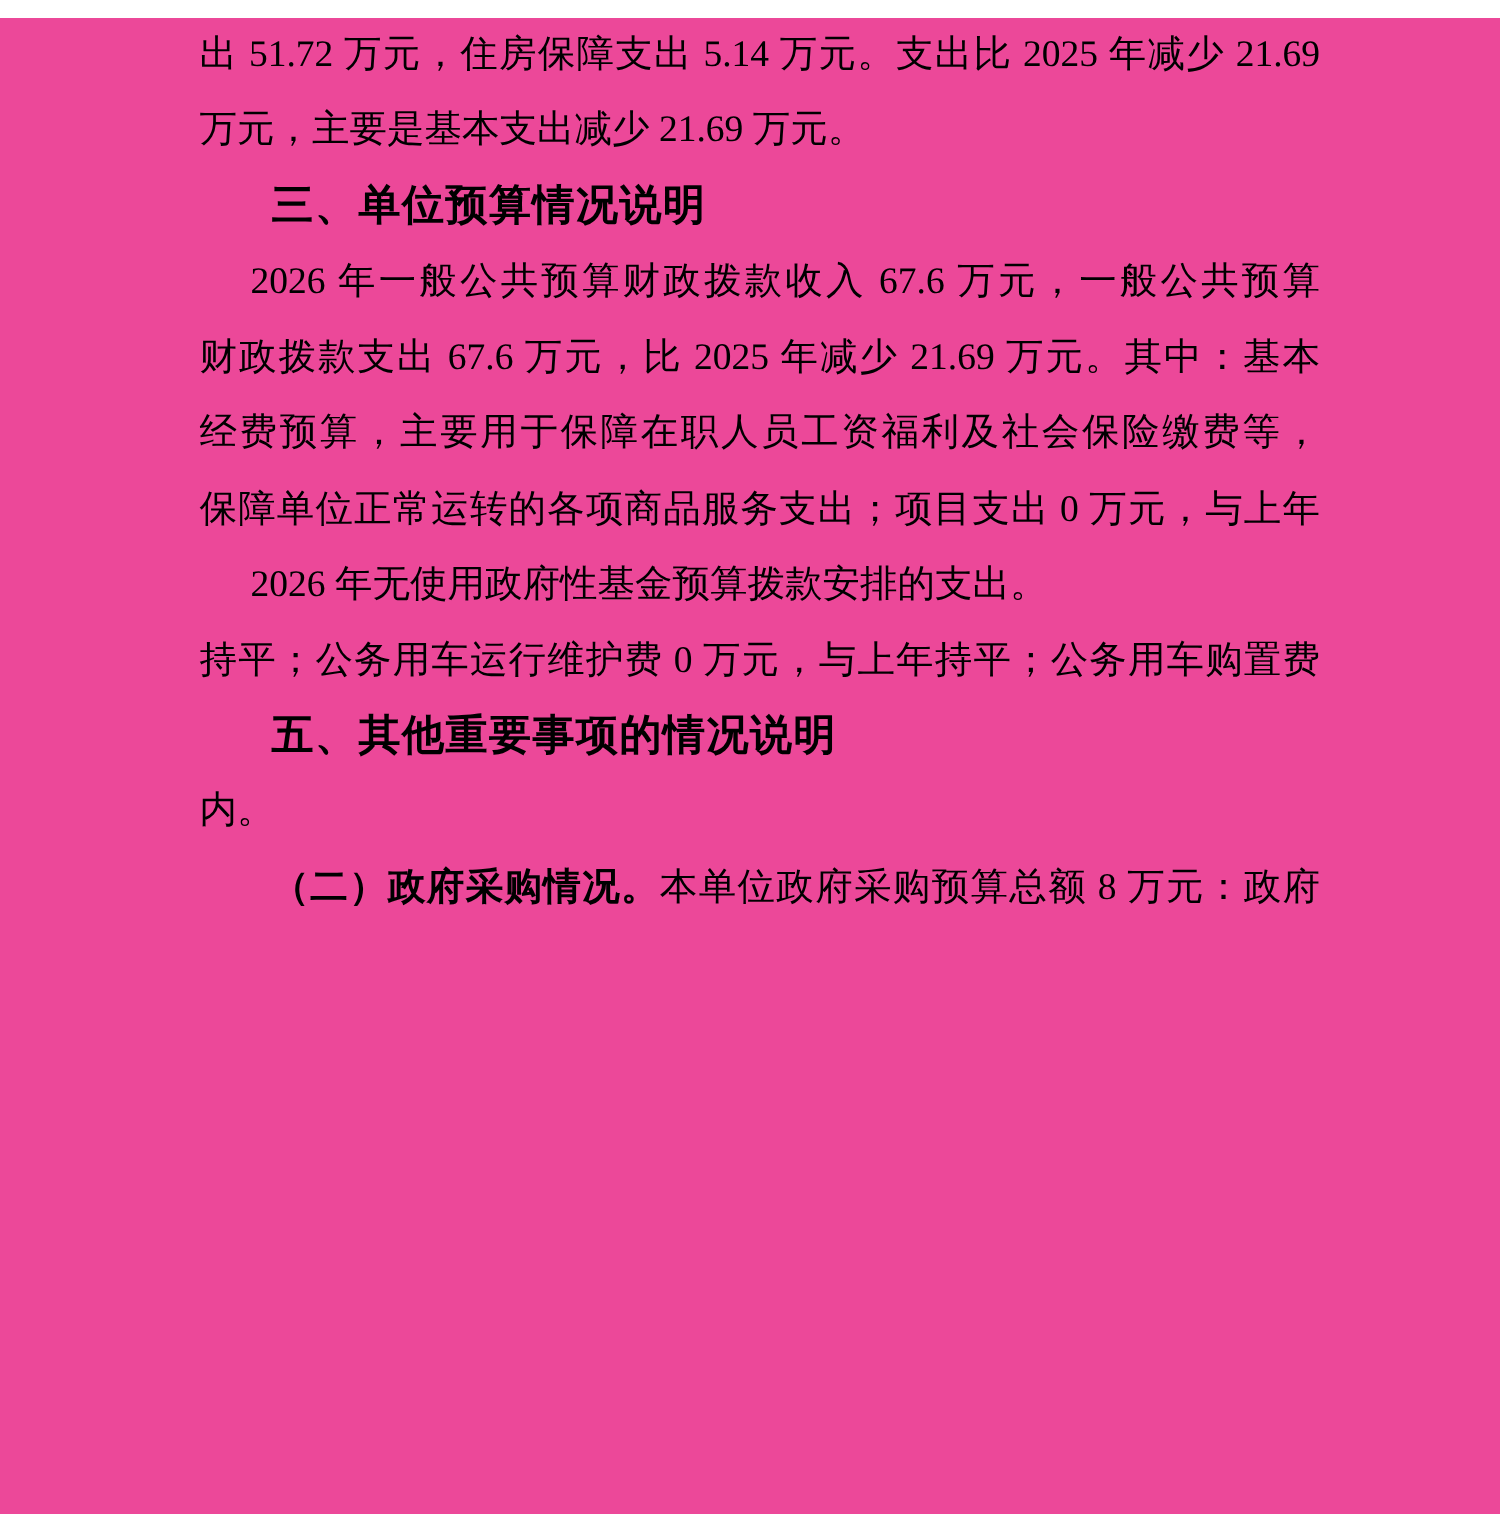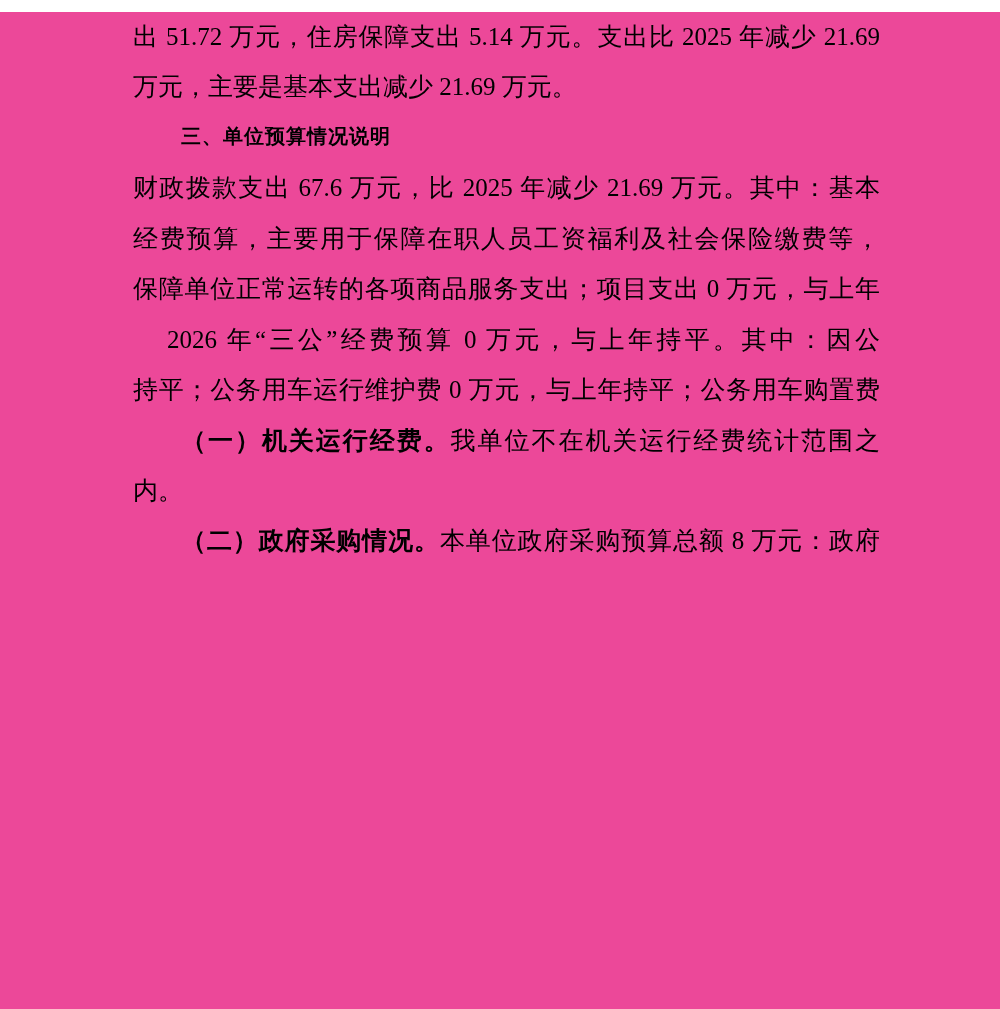--- a/index.html
+++ b/index.html
@@ -26,50 +26,55 @@
   }
   
   .fill {
     text-align: justify;
     text-align-last: justify;
     text-justify: inter-character;
   }
   .indent { text-indent: 48px; }       
   .indent.num { text-indent: 34px; }   
   .heading {
-    font-family: Liberation Mono, monospace;
-    font-size: 20px;
+    font-family: Liberation Serif, serif;
+    font-size: 28px;
     font-weight: 700;
     letter-spacing: 1px;
   }
   .lead { font-weight: 700; }
   .seg { font-weight: inherit; }
 </style>
 </head>
 <body>
 
 <div class="page">
   <div class="doc">
       <div class="block para">
         <div class="line fill"><span class="seg">出 51.72 万元，住房保障支出 5.14 万元。支出比 2025 年减少 21.69</span></div>
         <div class="line"><span class="seg">万元，主要是基本支出减少 21.69 万元。</span></div>
       </div>
       <div class="block heading">
         <div class="line indent"><span class="lead">三、单位预算情况说明</span></div>
       </div>
       <div class="block para">
+        <div class="line fill indent num"><span class="seg">2026 年一般公共预算财政拨款收入 67.6 万元，一般公共预算</span></div>
         <div class="line fill"><span class="seg">财政拨款支出 67.6 万元，比 2025 年减少 21.69 万元。其中：基本</span></div>
         <div class="line fill"><span class="seg">经费预算，主要用于保障在职人员工资福利及社会保险缴费等，</span></div>
         <div class="line fill"><span class="seg">保障单位正常运转的各项商品服务支出；项目支出 0 万元，与上年</span></div>
       </div>
       <div class="block para">
-        <div class="line fill indent num"><span class="seg">2026 年“三公”经费预算 0 万元，与上年持平。其中：因公</span></div>
+        <div class="line indent num"><span class="seg">2026 年无使用政府性基金预算拨款安排的支出。</span></div>
+      </div>
+      <div class="block para">
         <div class="line fill"><span class="seg">持平；公务用车运行维护费 0 万元，与上年持平；公务用车购置费</span></div>
       </div>
+      <div class="block heading">
+        <div class="line indent"><span class="lead">五、其他重要事项的情况说明</span></div>
+      </div>
       <div class="block para">
-        <div class="line fill indent"><span class="lead">（一）机关运行经费。</span><span class="seg">我单位不在机关运行经费统计范围之</span></div>
         <div class="line"><span class="seg">内。</span></div>
       </div>
       <div class="block para">
         <div class="line fill indent"><span class="lead">（二）政府采购情况。</span><span class="seg">本单位政府采购预算总额 8 万元：政府</span></div>
       </div>
     </div>
 </div>
 
 </body></html>

